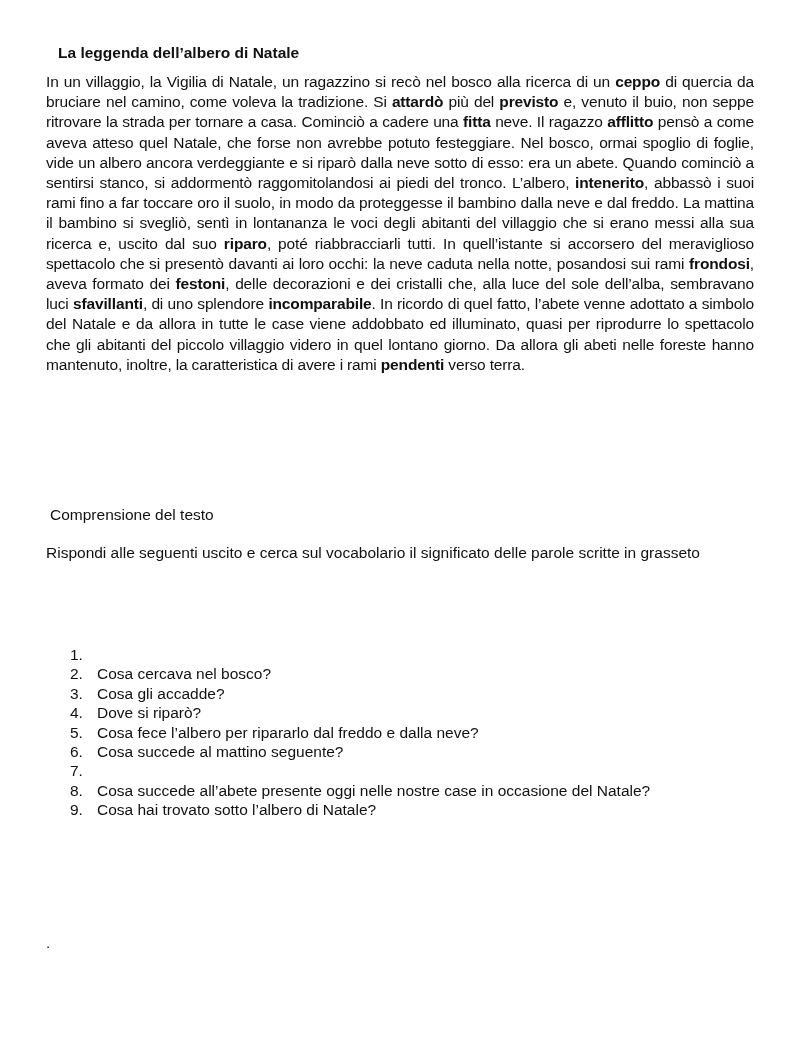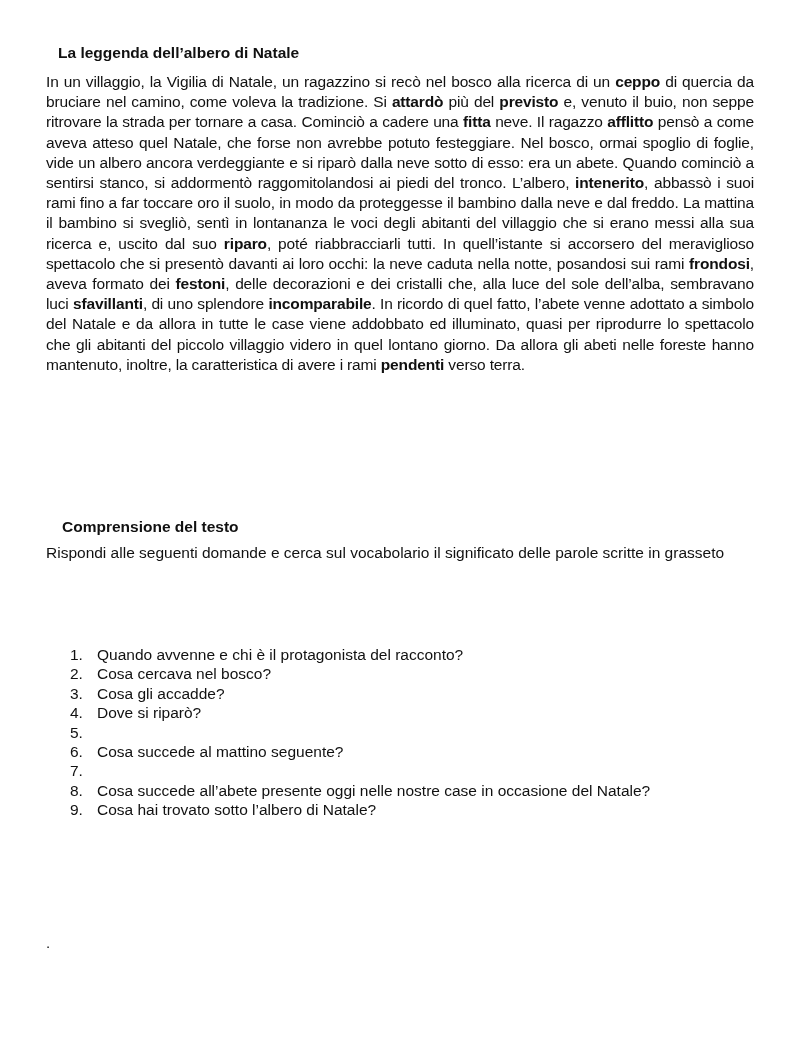--- a/index.html
+++ b/index.html
@@ -13,21 +13,21 @@
       font-size: 15.5px; font-weight: bold; margin: 12px;
     }
     .story {
       position: absolute; top: 72px; left: 0; width: 708px;
       font-size: 15.5px; line-height: 20.2px; text-align: justify; margin: 0;
       letter-spacing: -0.15px;
     }
     .story b { font-weight: bold; }
     .h2 {
       position: absolute; top: 502px; left: 0;
-      font-size: 15.5px; font-weight: bold; margin: 16px;
+      font-size: 15.5px; font-weight: normal; margin: 4px;
     }
     .instr {
       position: absolute; top: 543px; left: 0; width: 708px;
       font-size: 15.5px; line-height: 20px; margin: 0;
     }
     .questions {
       position: absolute; top: 645px; left: 24px; margin: 0; padding: 0;
       list-style: none; font-size: 15.5px; line-height: 19.4px;
     }
     .questions li { display: flex; }
@@ -39,41 +39,41 @@
 </head>
 <body>
 
 <div class="page">
   <h1 class="title">La leggenda dell’albero di Natale</h1>
 
   <p class="story" id="story"><span>In un  villaggio, la Vigilia di Natale, un ragazzino si recò nel bosco alla ricerca di un </span><b>ceppo</b><span> di quercia da bruciare nel camino, come voleva la tradizione. Si </span><b>attardò</b><span> più del </span><b>previsto</b><span> e, venuto il buio, non seppe ritrovare la strada per tornare a casa. Cominciò a cadere una </span><b>fitta</b><span> neve. Il ragazzo </span><b>afflitto</b><span> pensò a come aveva atteso quel Natale, che forse non avrebbe potuto festeggiare. Nel bosco, ormai spoglio di foglie, vide un albero ancora verdeggiante e si riparò dalla neve sotto di esso: era un abete. Quando cominciò a sentirsi stanco,  si addormentò raggomitolandosi ai piedi del tronco. L’albero, </span><b>intenerito</b><span>, abbassò i suoi rami fino a far toccare oro il suolo, in modo da  proteggesse  il bambino dalla neve e dal freddo. La mattina il bambino si svegliò, sentì in lontananza le voci degli abitanti del villaggio che si erano messi alla sua ricerca e, uscito dal suo </span><b>riparo</b><span>, poté  riabbracciarli tutti. In quell’istante si accorsero del meraviglioso spettacolo che si presentò davanti ai loro occhi: la neve caduta nella notte, posandosi sui rami </span><b>frondosi</b><span>, aveva formato dei </span><b>festoni</b><span>, delle decorazioni e dei cristalli che, alla luce del sole dell’alba, sembravano luci </span><b>sfavillanti</b><span>, di uno splendore </span><b>incomparabile</b><span>. In ricordo di quel fatto, l’abete venne adottato a simbolo del Natale e da allora in tutte le case viene addobbato ed illuminato, quasi per riprodurre lo spettacolo che gli abitanti del piccolo villaggio videro in quel lontano giorno. Da allora gli abeti nelle foreste hanno mantenuto, inoltre, la caratteristica di avere i rami </span><b>pendenti</b><span> verso terra.</span></p>
 
   <h2 class="h2">Comprensione del testo</h2>
 
-  <p class="instr">Rispondi alle seguenti domande e cerca sul vocabolario il significato delle parole scritte in grasseto</p>
+  <p class="instr">Rispondi alle seguenti uscito e cerca sul vocabolario il significato delle parole scritte in grasseto</p>
 
   <ol class="questions">
     <li>
         <span class="num">1.</span>
-        <span>Quando avvenne e chi è il protagonista del racconto?</span>
       </li>
     <li>
         <span class="num">2.</span>
         <span>Cosa cercava nel bosco?</span>
       </li>
     <li>
         <span class="num">3.</span>
         <span>Cosa gli accadde?</span>
       </li>
     <li>
         <span class="num">4.</span>
         <span>Dove si riparò?</span>
       </li>
     <li>
         <span class="num">5.</span>
+        <span>Cosa fece l’albero per ripararlo dal freddo e dalla neve?</span>
       </li>
     <li>
         <span class="num">6.</span>
         <span>Cosa succede al mattino seguente?</span>
       </li>
     <li>
         <span class="num">7.</span>
       </li>
     <li>
         <span class="num">8.</span>

